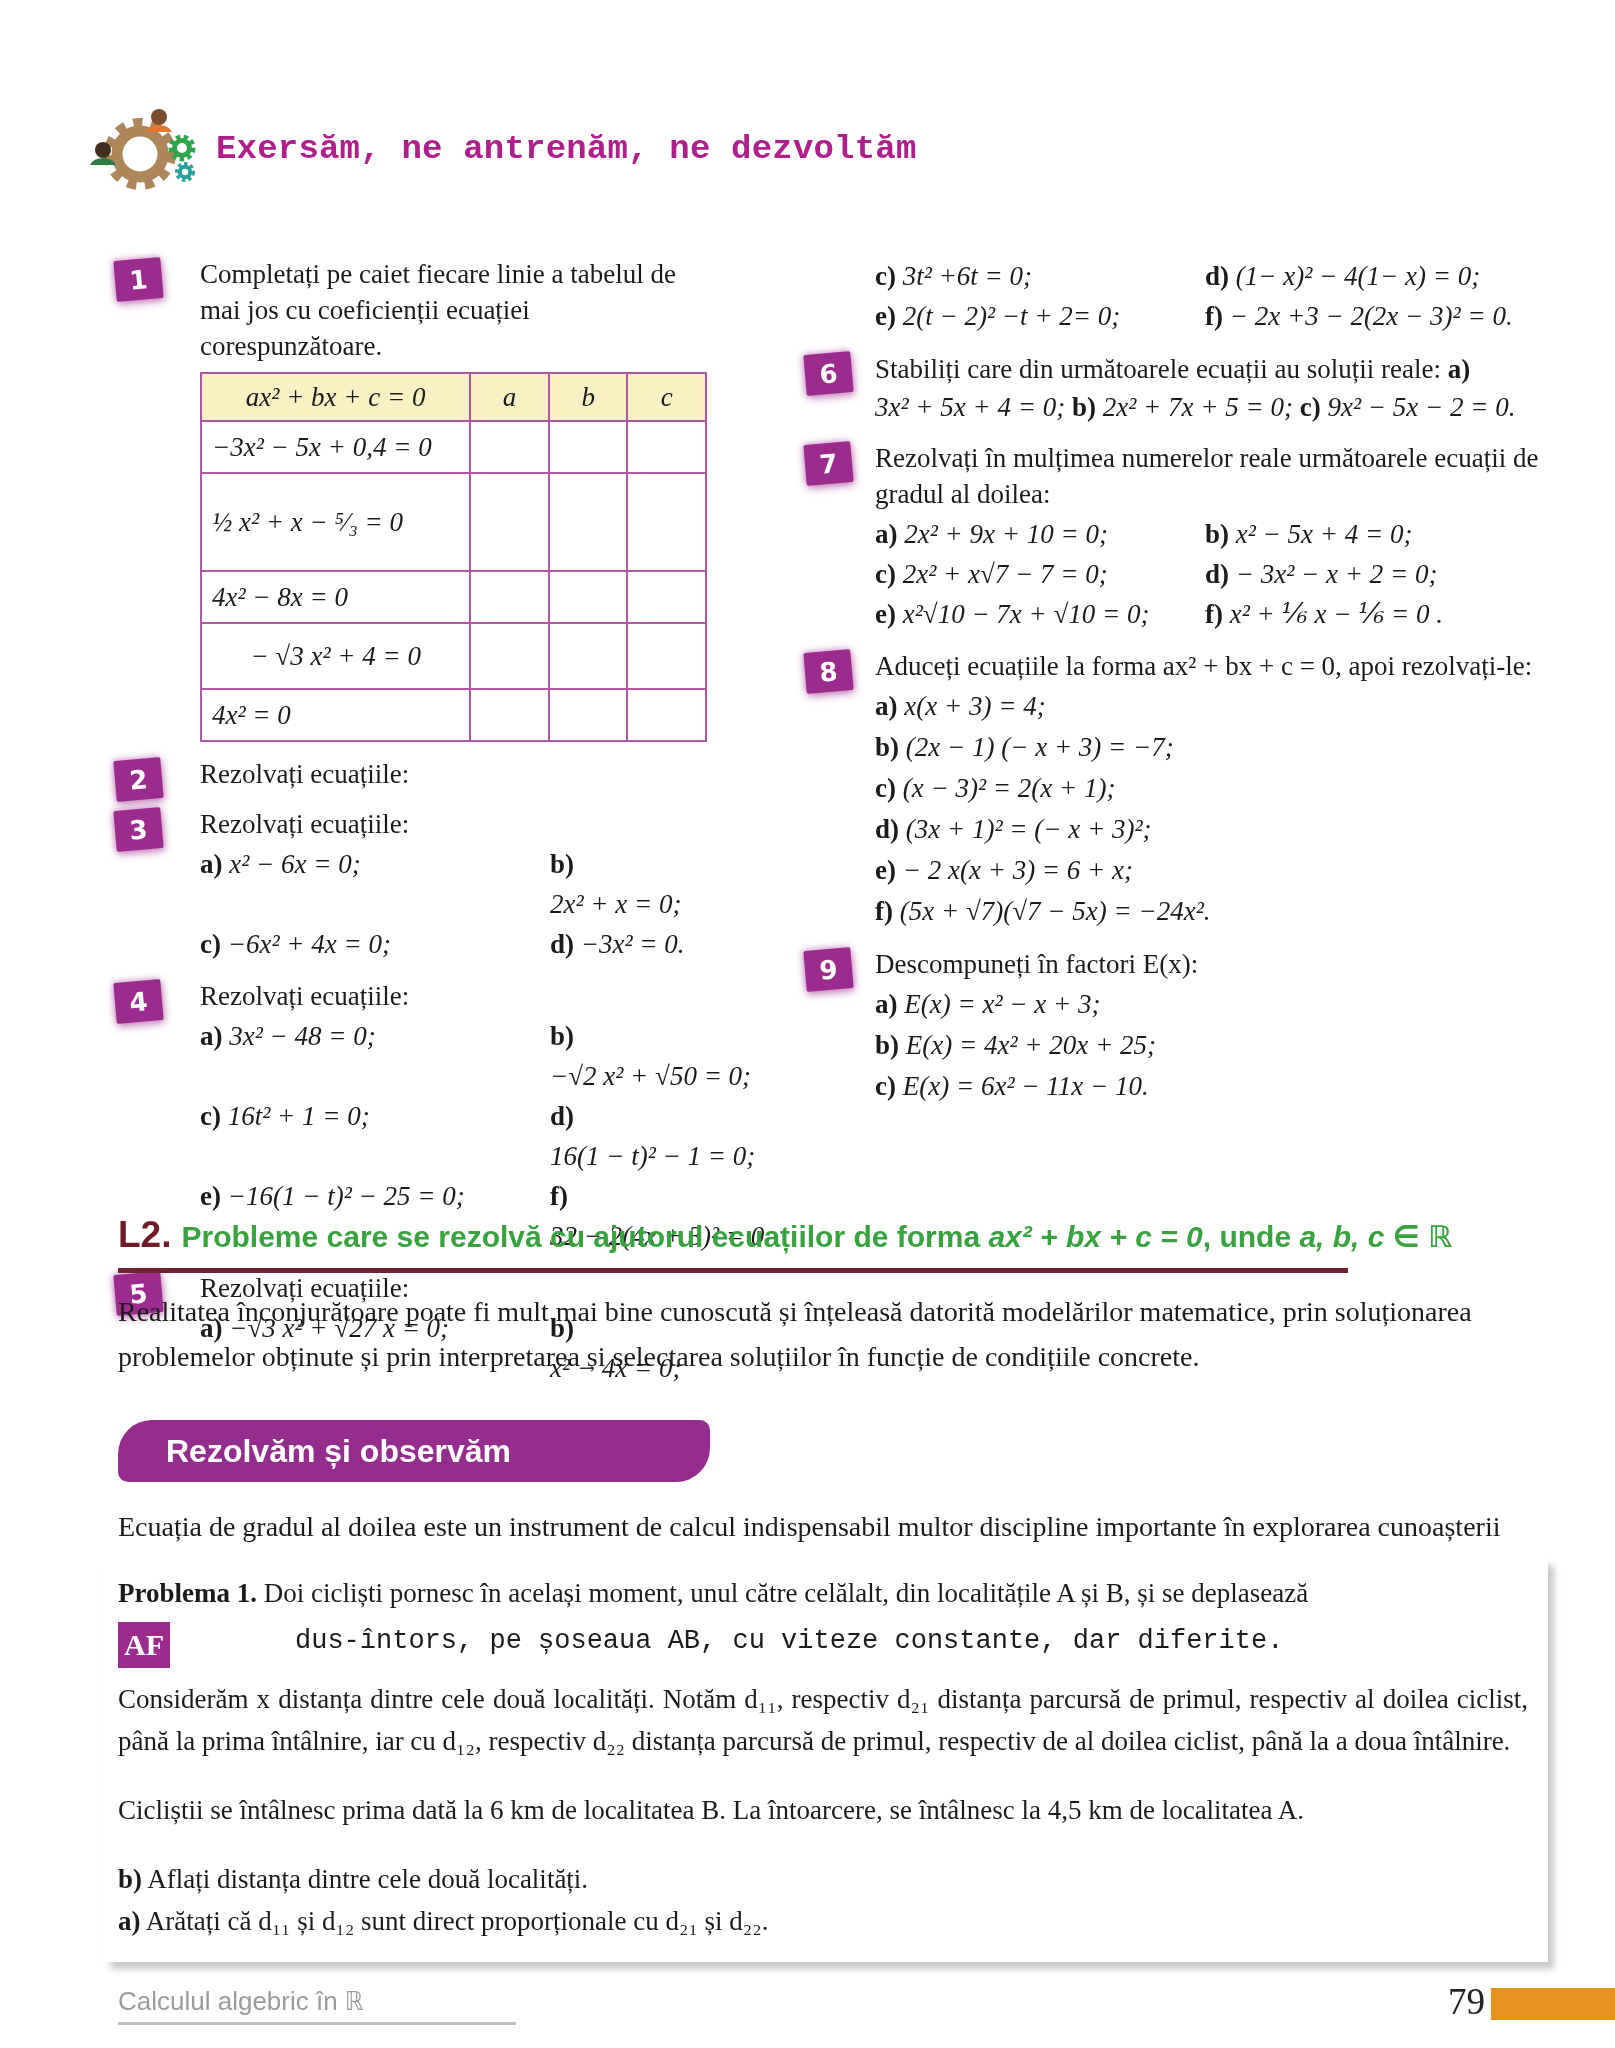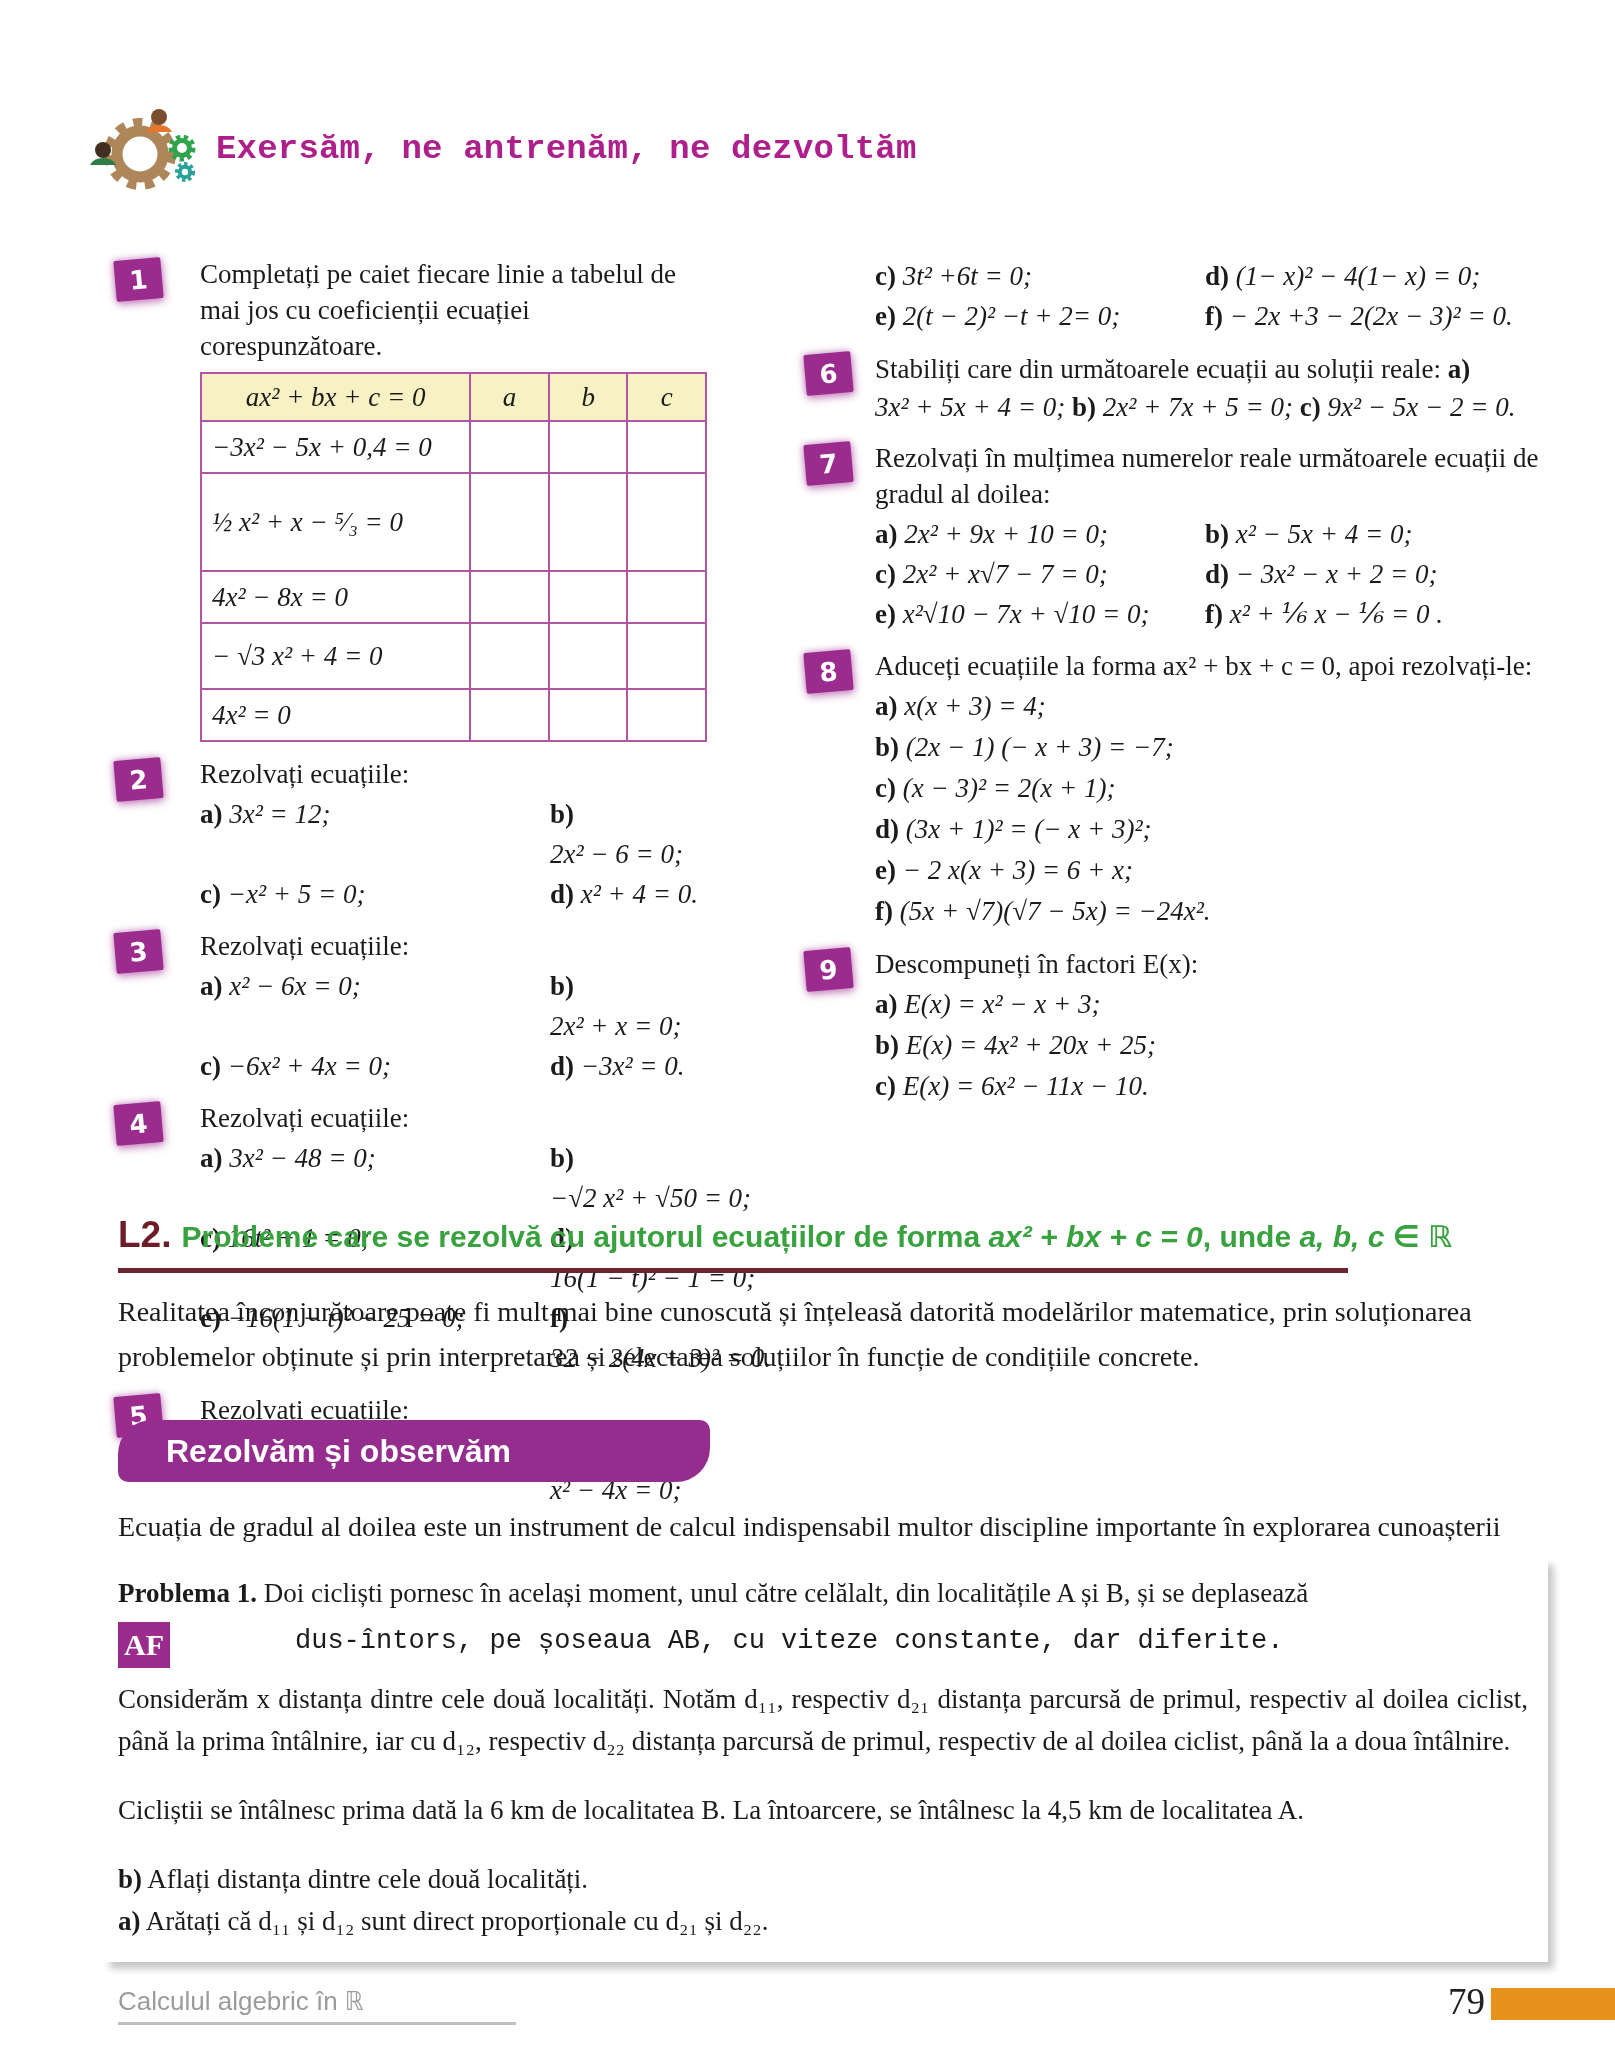--- a/index.html
+++ b/index.html
@@ -45,21 +45,21 @@
   .ex-table th, .ex-table td { border:2px solid #B156A4; }
   .ex-table th {
     background:#F7F1C3; font-weight:normal; font-style:italic;
     font-size:27px; height:44px; text-align:center;
   }
   .ex-table th.eq-head { width:266px; }
   .ex-table th.var-head { width:76px; }
   .ex-table td.eq-cell { padding:5px 10px; font-style:italic; font-size:27px; height:40px; }
   .ex-table td.blank-cell { background:#fff; }
   .ex-table tr.tall td { height:86px;margin-left:20px; }
-  .ex-table tr.mid  td { height:54px; }
+  .ex-table tr.mid  td { height:54px;text-align:center; }
 
   
   .lesson { position:absolute; top:1214px; left:118px; width:1428px; }
   .lesson-head { font-family:"Liberation Sans","DejaVu Sans",sans-serif; font-weight:bold; }
   .lesson-label { color:#6E1D28; font-size:37px; margin-right:10px; }
   .green-upright { color:#38A23E; font-size:30px; }
   .green-italic  { color:#38A23E; font-size:30px; font-style:italic; }
   .lesson-rule { height:5px; background:#6E2430; margin-top:12px; width:1230px; }
   .para { font-size:28px; line-height:45px; margin:0; }
   .lesson-para { margin-top:16px; width:1425px; }
@@ -179,26 +179,20 @@
                   <td class="blank-cell"></td>
                 </tr>
               </tbody>
             </table>
           </div>
         </div>
         <div class="exercise">
           <div class="ex-badge">2</div>
           <div class="ex-body">
             <p class="ex-intro">Rezolvați ecuațiile:</p>
-            <div class="items-grid2">
-              <span class="item"><b class="lbl">a) </b><span class="eq">3x² = 12;</span></span>
-              <span class="item"><b class="lbl">b) </b><span class="eq">2x² − 6 = 0;</span></span>
-              <span class="item"><b class="lbl">c) </b><span class="eq">−x² + 5 = 0;</span></span>
-              <span class="item"><b class="lbl">d) </b><span class="eq">x² + 4 = 0.</span></span>
-            </div>
           </div>
         </div>
         <div class="exercise">
           <div class="ex-badge">3</div>
           <div class="ex-body">
             <p class="ex-intro">Rezolvați ecuațiile:</p>
             <div class="items-grid2">
               <span class="item"><b class="lbl">a) </b><span class="eq">x² − 6x = 0;</span></span>
               <span class="item"><b class="lbl">b) </b><span class="eq">2x² + x = 0;</span></span>
               <span class="item"><b class="lbl">c) </b><span class="eq">−6x² + 4x = 0;</span></span>

